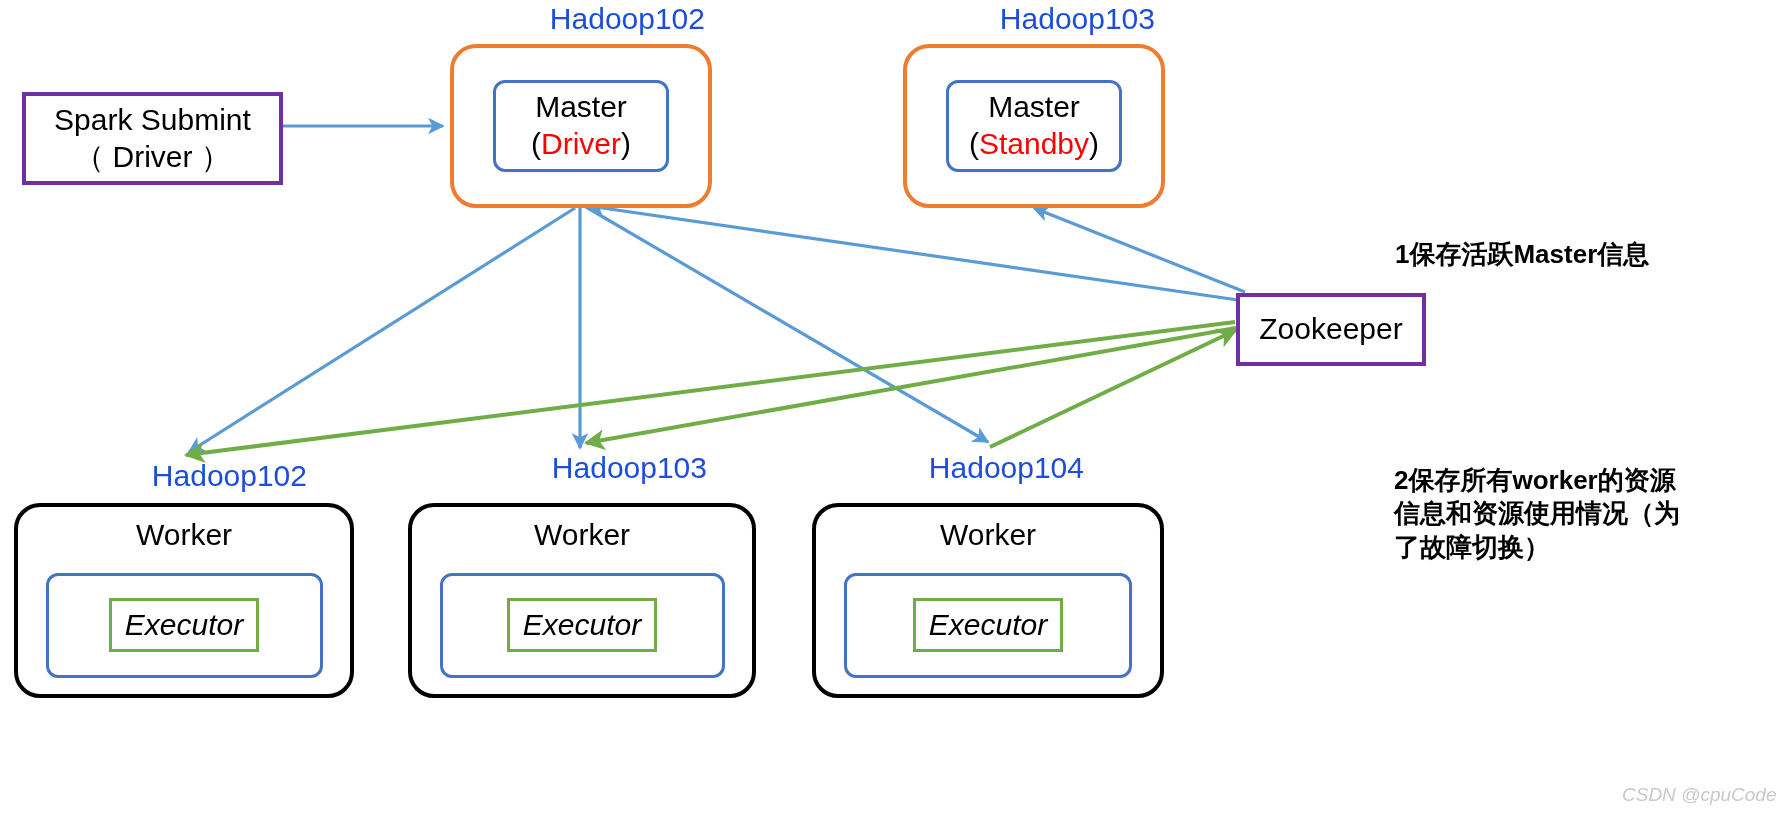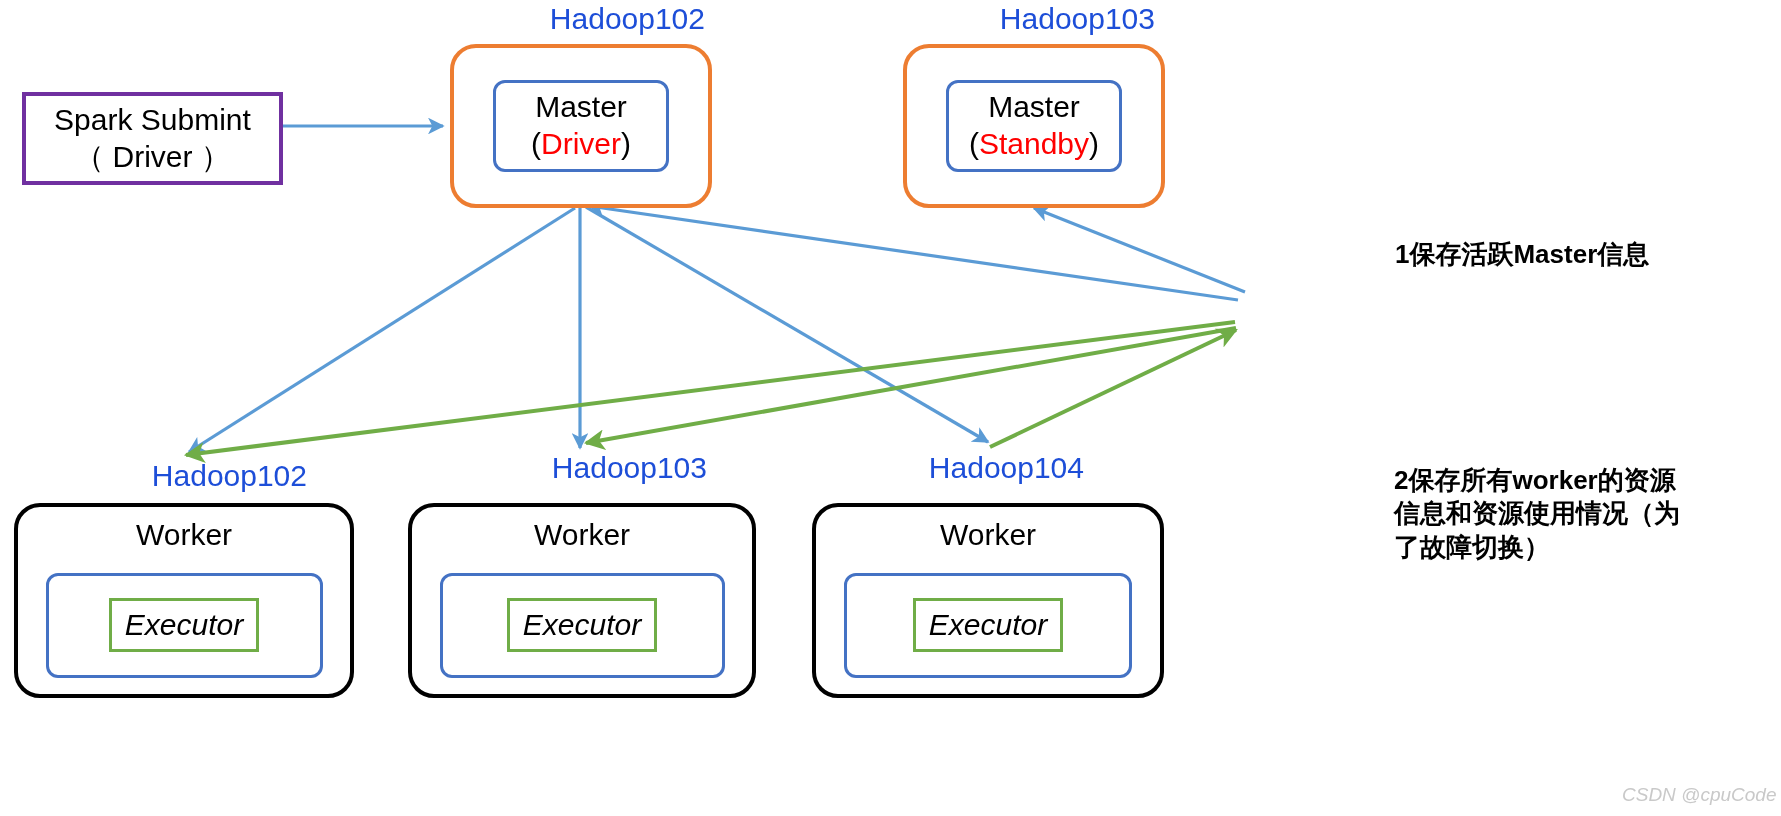--- a/index.html
+++ b/index.html
@@ -150,20 +150,23 @@
 
   <div class="node host-box" style="left:903px; top:44px; width:262px; height:164px;">
     <div class="node inner-blue" style="position:relative; left:0; top:0; width:176px; height:92px;">
       <div class="node-text">Master</div>
       <div class="node-text">
         <span>(</span><span class="accent-red">Standby</span><span>)</span>
       </div>
     </div>
   </div>
 
+  <div class="node purple-box" style="left:1236px; top:293px; width:190px; height:73px;">
+    <div class="node-text">Zookeeper</div>
+  </div>
 
   <div class="node worker-box" style="left:14px; top:503px; width:340px; height:195px; padding-top:10px;">
     <div class="node-text">Worker</div>
     <div class="node inner-blue" style="position:relative; left:0; top:0; width:277px; height:105px; margin-top:6px;">
       <div class="node inner-green" style="position:relative; left:0; top:0; width:150px; height:54px;">
         <div class="node-text">Executor</div>
       </div>
     </div>
   </div>
 

